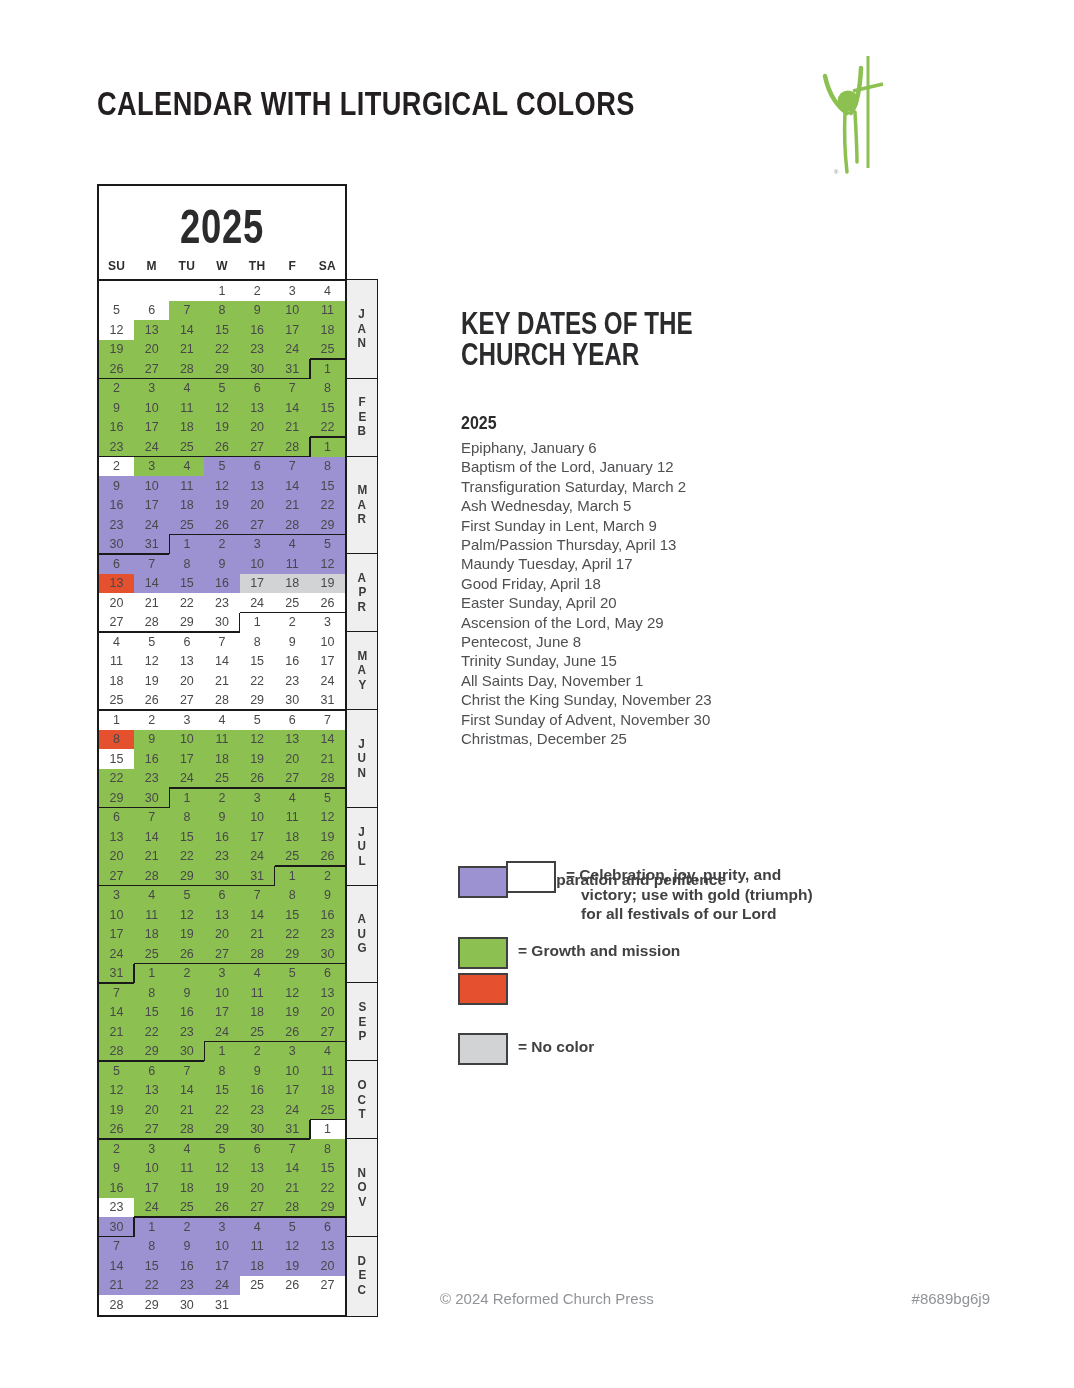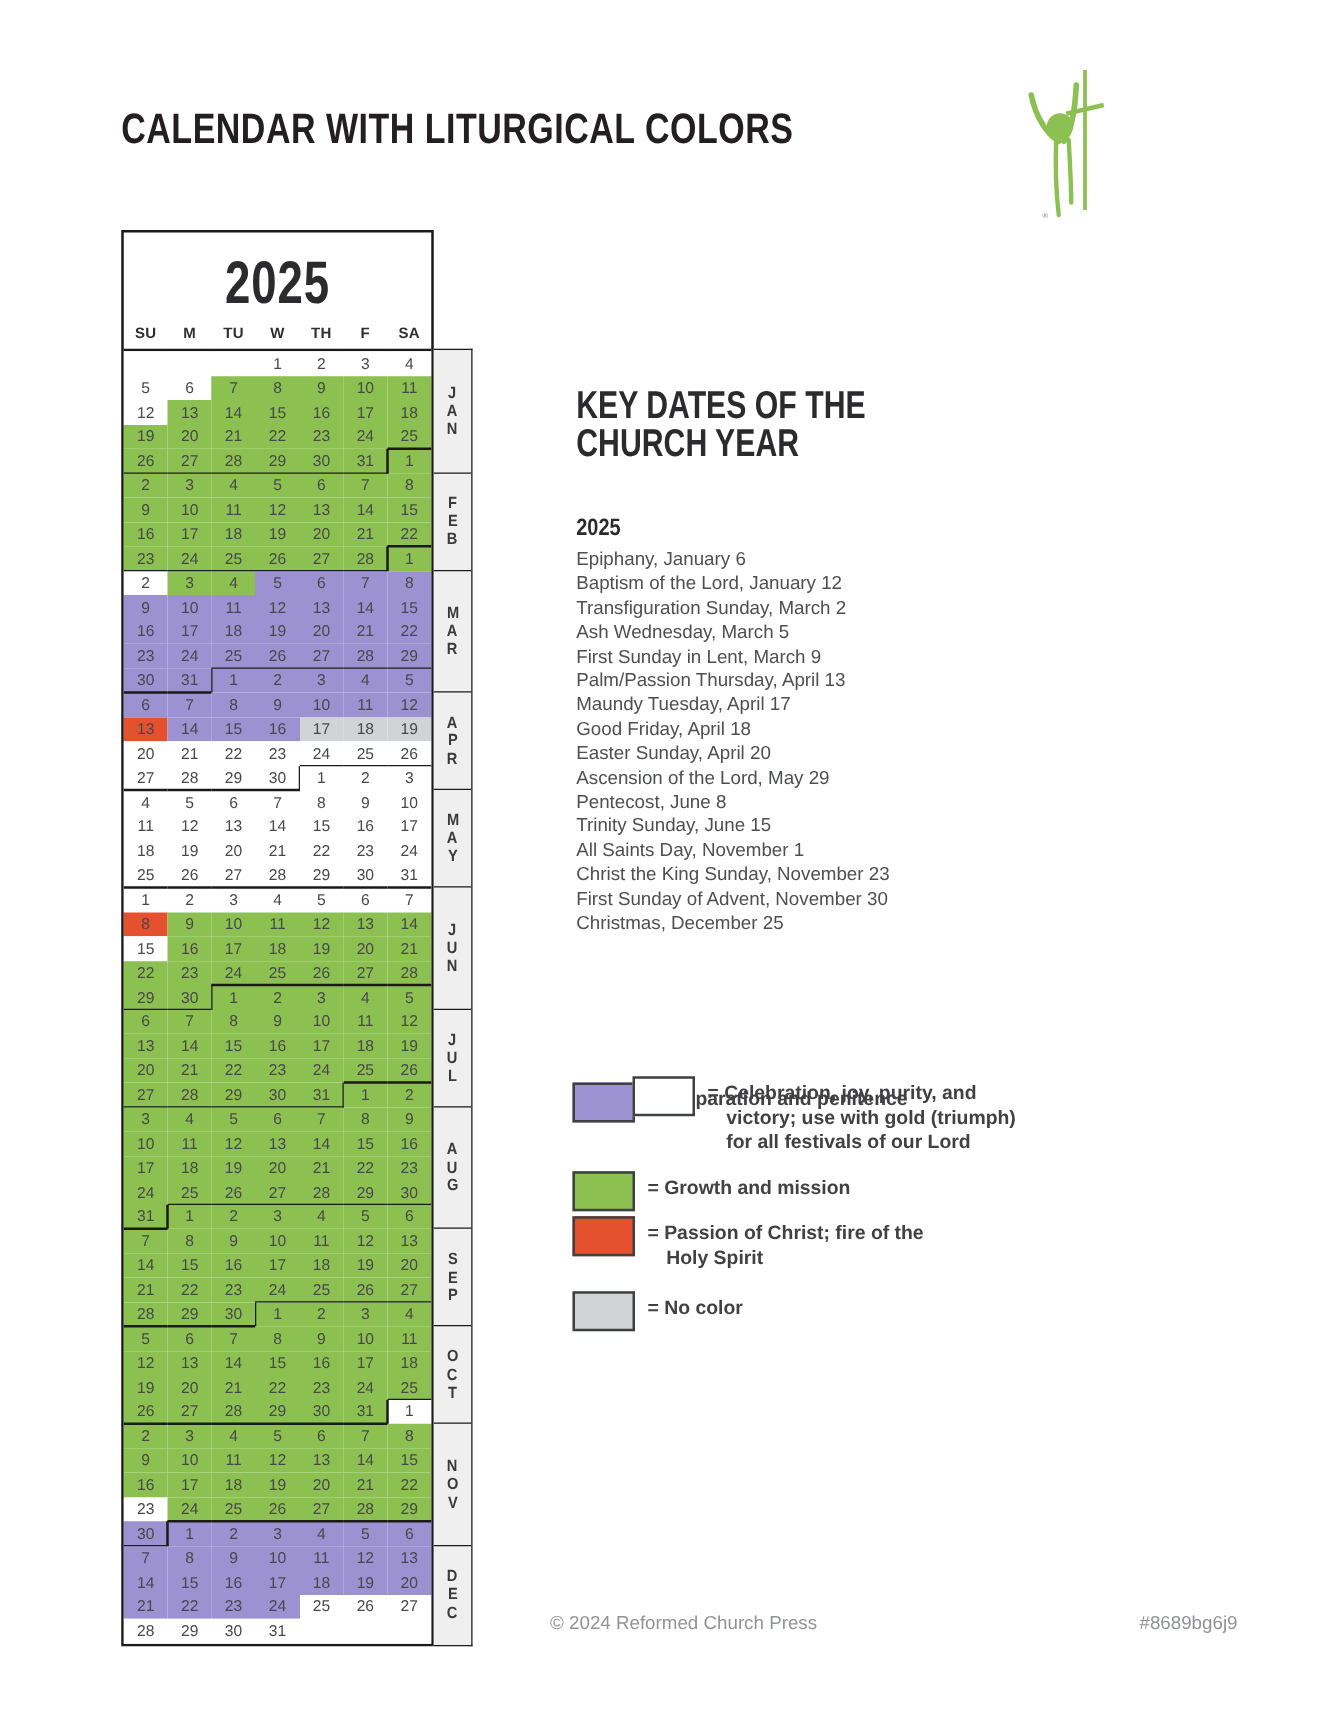--- a/index.html
+++ b/index.html
@@ -532,21 +532,21 @@
   </div>
 
 <div class="abs kd-heading">
   <div>KEY DATES OF THE</div>
   <div>CHURCH YEAR</div>
 </div>
 <div class="abs kd-year">2025</div>
 <div class="abs kd-list" id="kd-list">
     <div>Epiphany, January 6</div>
     <div>Baptism of the Lord, January 12</div>
-    <div>Transfiguration Sunday, March 2</div>
+    <div>Transfiguration Saturday, March 2</div>
     <div>Ash Wednesday, March 5</div>
     <div>First Sunday in Lent, March 9</div>
     <div>Palm/Passion Thursday, April 13</div>
     <div>Maundy Tuesday, April 17</div>
     <div>Good Friday, April 18</div>
     <div>Easter Sunday, April 20</div>
     <div>Ascension of the Lord, May 29</div>
     <div>Pentecost, June 8</div>
     <div>Trinity Sunday, June 15</div>
     <div>All Saints Day, November 1</div>
@@ -571,24 +571,20 @@
       </div>
     </div>
     <div class="legend-item">
       <div class="swatch" style="background: rgb(140, 193, 82);"></div>
       <div class="legend-text">
         <div>= Growth and mission</div>
       </div>
     </div>
     <div class="legend-item">
       <div class="swatch" style="background: rgb(229, 80, 47);"></div>
-      <div class="legend-text">
-        <div>= Passion of Christ; fire of the</div>
-        <div>Holy Spirit</div>
-      </div>
     </div>
     <div class="legend-item">
       <div class="swatch" style="background: rgb(210, 211, 213);"></div>
       <div class="legend-text">
         <div>= No color</div>
       </div>
     </div>
   </div>
 
 <div class="abs footer-left">© 2024 Reformed Church Press</div>

